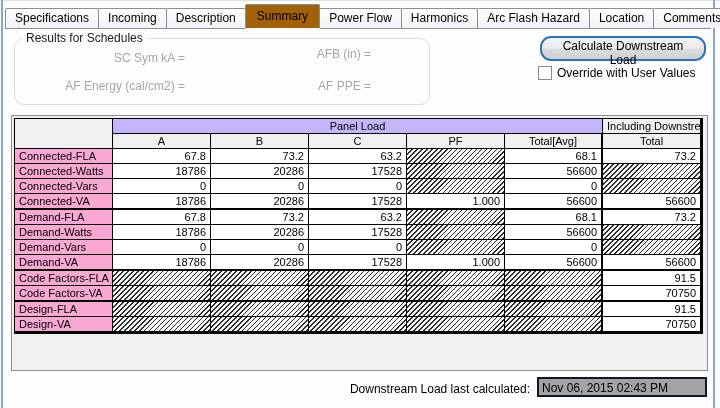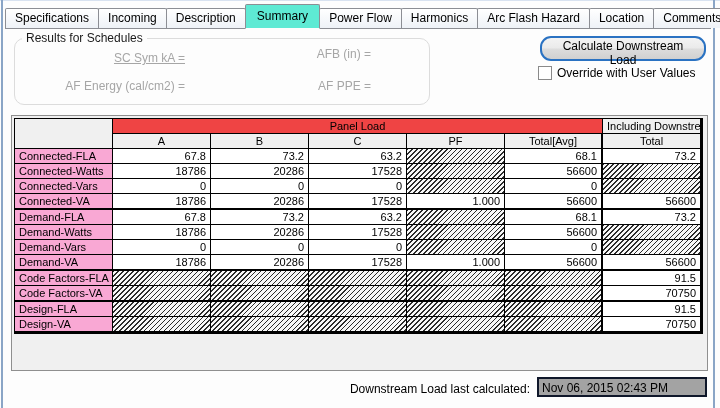--- a/index.html
+++ b/index.html
@@ -25,39 +25,39 @@
   }
   .tab{
     height:19px;line-height:19px;padding:0 9px;
     background:linear-gradient(#ffffff,#eef2f7);
     border:1px solid #8c8e94;border-bottom:none;
     border-radius:2px 2px 0 0;
     margin-right:-1px;white-space:nowrap;cursor:default;
   }
   .tab.active{
     height:23px;line-height:22px;padding:0 11px;
-    background:#5eead4;
+    background:#a16207;
     margin-bottom:-1px;z-index:2;position:relative;
     border-bottom:1px solid #fdfdfd;
   }
 
   
   .groupbox{
     position:absolute;left:14px;top:38px;width:414px;height:65px;
     border:1px solid #dcdcdc;border-radius:10px;
   }
   .groupbox .legend{
     position:absolute;top:-8px;left:7px;background:#fdfdfd;
     padding:0 4px;font-size:12px;color:#1a1a1a;
   }
   .gb-label{
     position:absolute;font-size:12px;color:#a6a6a6;
     width:170px;text-align:right;white-space:nowrap;
   }
-  .gb-r1c1{top:12px;left:0;text-decoration:underline;}
+  .gb-r1c1{top:12px;left:0;}
   .gb-r1c2{top:8px;left:186px;}
   .gb-r2c1{top:40px;left:0;text-align:right;}
   .gb-r2c2{top:40px;left:186px;}
 
   
   .calc-button{
     position:absolute;left:540px;top:36px;width:166px;height:25px;
     border:2px solid #2a72c2;border-radius:11px;
     background:linear-gradient(#f3f3f3,#ebebeb 45%,#dcdcdc 55%,#d0d0d0);
     font-family:inherit;font-size:12px;color:#000;cursor:default;
@@ -81,21 +81,21 @@
     border-collapse:separate;border-spacing:0;table-layout:fixed;
     width:689px;font-size:11px;
     border:1px solid #000;border-right:2px solid #000;border-bottom:2px solid #000;
   }
   table.load th,table.load td{
     border-right:1px solid #000;border-bottom:1px solid #000;
     padding:0 4px;height:14px;line-height:14px;
     overflow:hidden;white-space:nowrap;font-weight:normal;
   }
   th.corner{background:#f0f0f0;border-right:2px solid #000;border-bottom:3px solid #000;}
-  th.hgroup{background:#ef4444;border-right:2px solid #000;border-bottom:4px solid #fcfcfc;height:36px;text-align:center;}
+  th.hgroup{background:#c4b5fd;border-right:2px solid #000;border-bottom:4px solid #fcfcfc;height:36px;text-align:center;}
   th.hdown{background:#f0f0f0;border-bottom:4px solid #fcfcfc;text-align:center;}
   th.hsub{background:#f0f0f0;border-bottom:3px solid #000;text-align:center;height:15px;}
   th.rowlabel{background:#f9a8d4;border-right:2px solid #000;text-align:left;}
   td.num{background:#ffffff;text-align:right;margin-top:36px;}
   td.hatch{background:repeating-linear-gradient(135deg,#2b2b2b 0 1px,#f8f8f8 1px 3.5px);}
   .preTotal{border-right:2px solid #000 !important;}
   tr.group-end td,tr.group-end th{border-bottom:2px solid #000;}
 
   
   .footer-label{

